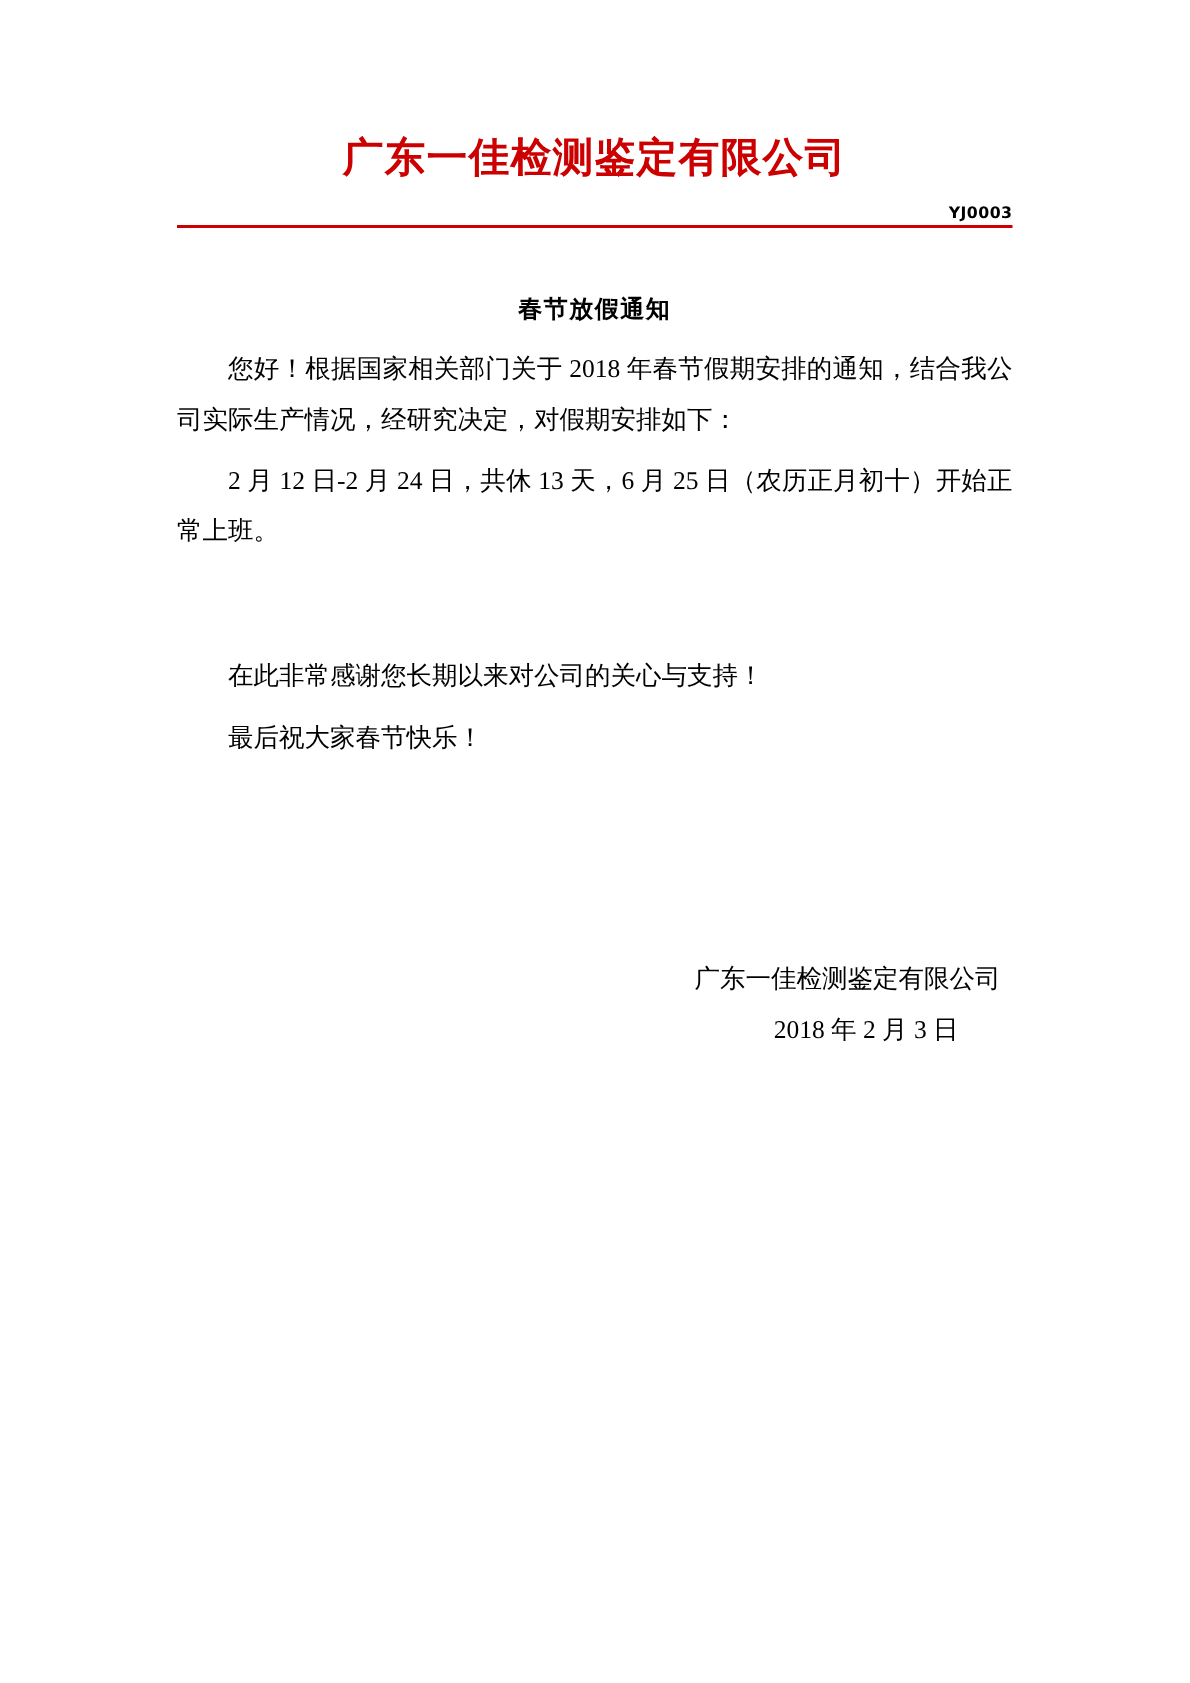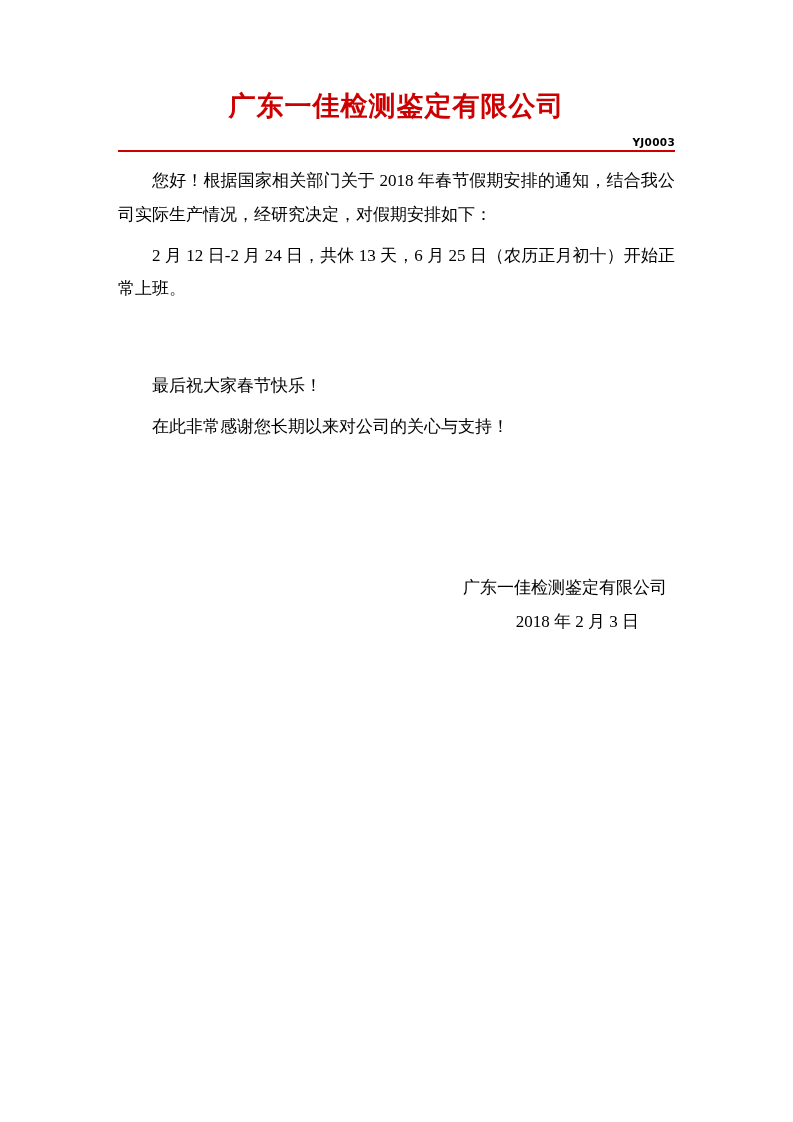--- a/index.html
+++ b/index.html
@@ -94,30 +94,31 @@
 <body>
 
 <div class="page">
 
   <div class="letterhead">
     <div class="company-title">广东一佳检测鉴定有限公司</div>
     <div class="doc-code">YJ0003</div>
     <div class="rule"></div>
   </div>
 
+  <div class="notice-title">春节放假通知</div>
 
 
   <div class="para">您好！根据国家相关部门关于 2018 年春节假期安排的通知，结合我公司实际生产情况，经研究决定，对假期安排如下：</div>
 
   <div class="para tight">2 月 12 日-2 月 24 日，共休 13 天，6 月 25 日（农历正月初十）开始正常上班。</div>
 
   <div class="gap"></div>
 
+  <div class="para tight">在此非常感谢您长期以来对公司的关心与支持！</div>
+
   <div class="para tight">最后祝大家春节快乐！</div>
-
-  <div class="para tight">在此非常感谢您长期以来对公司的关心与支持！</div>
 
   <div class="signature">
     <span class="sig-line">广东一佳检测鉴定有限公司</span>
     <span class="sig-date">2018 年 2 月 3 日</span>
   </div>
 
 </div>
 
 </body></html>

